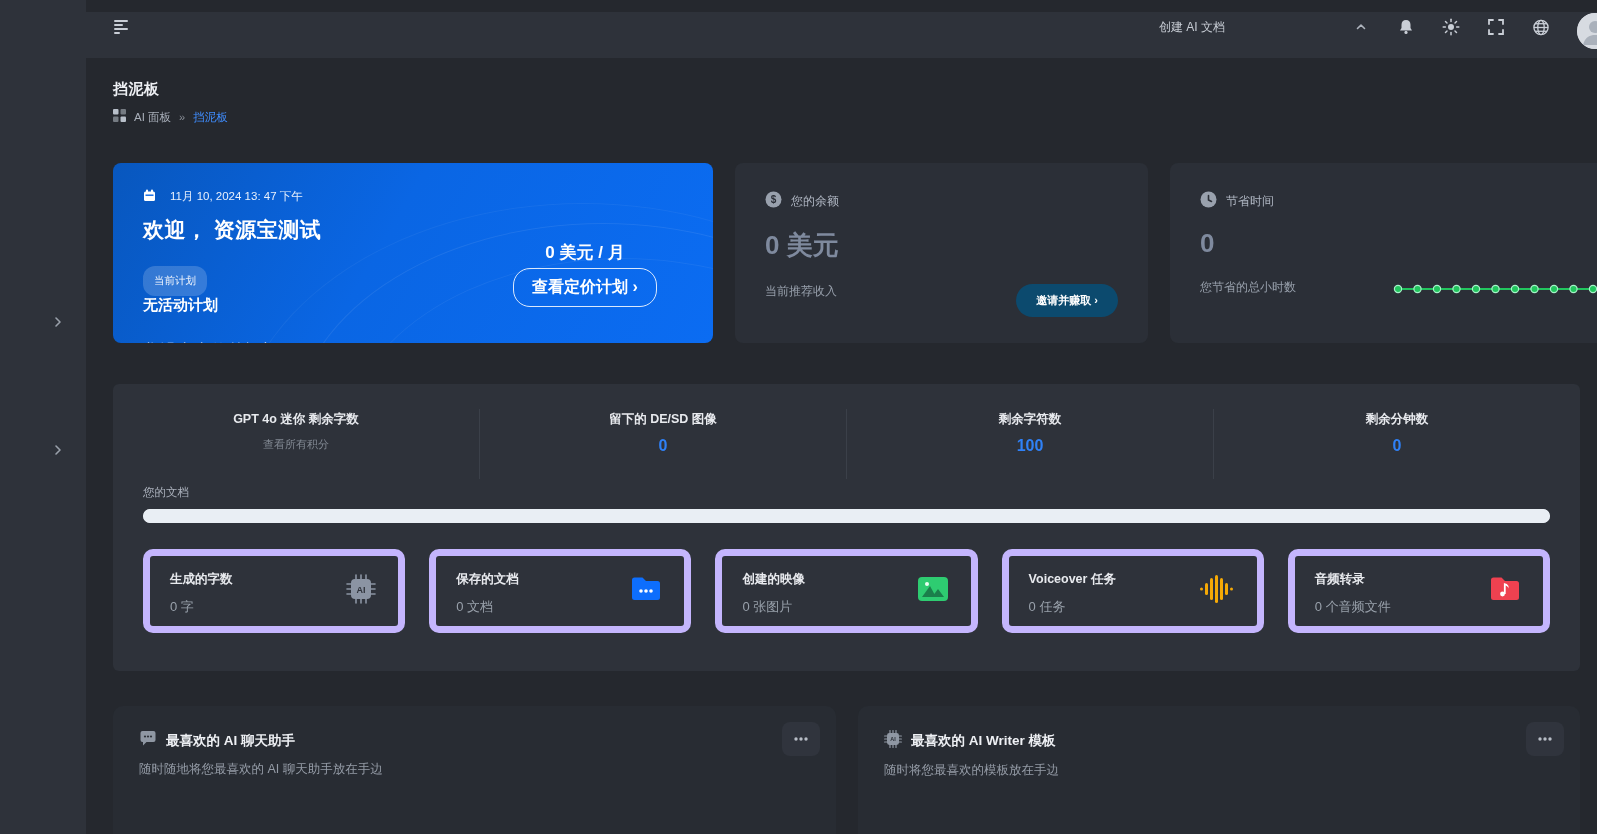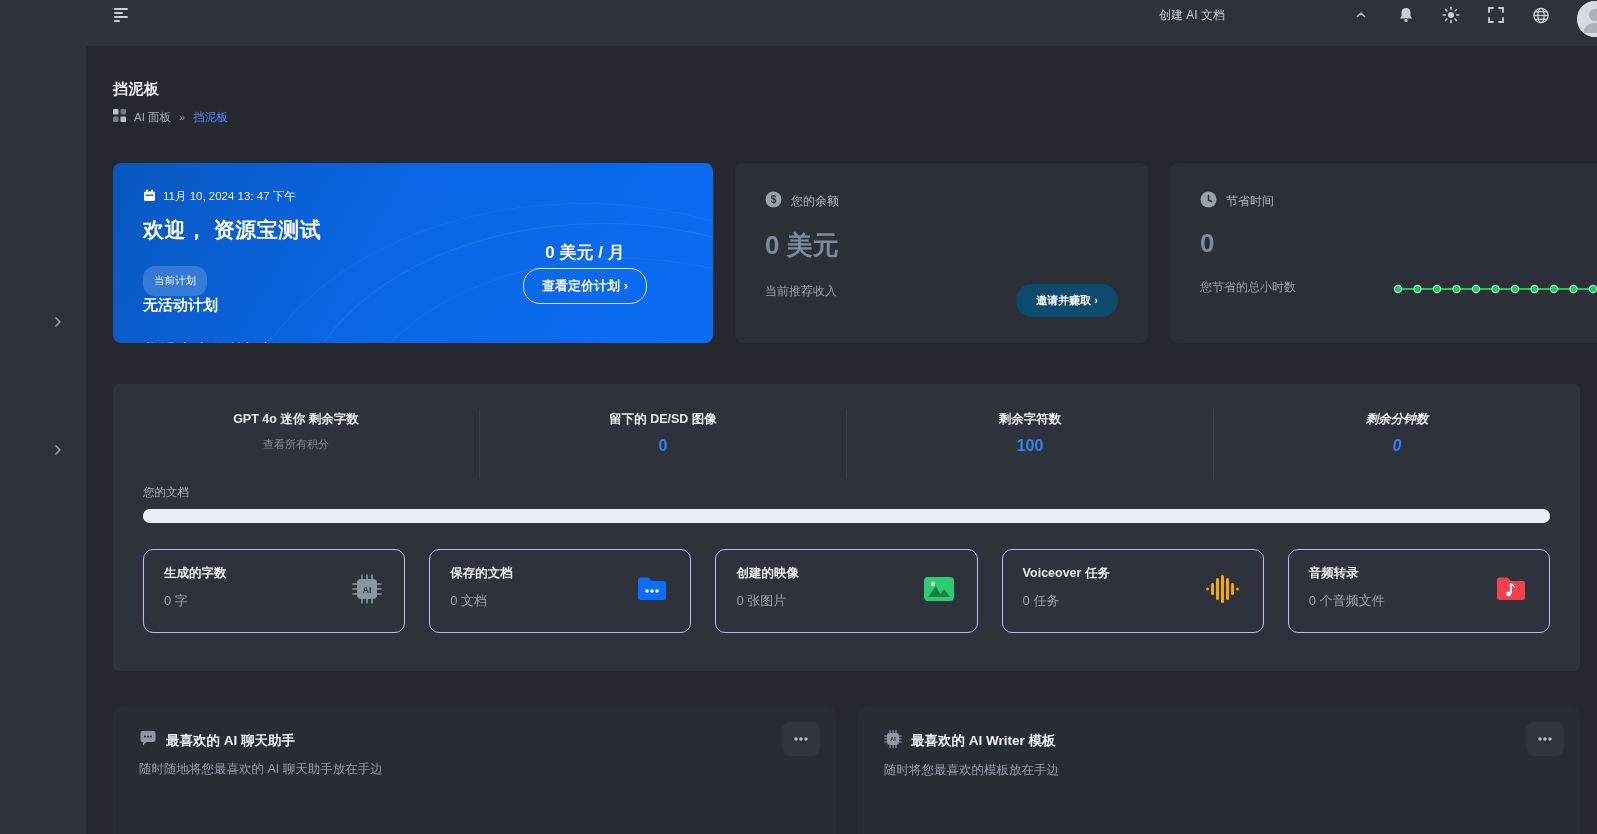--- a/index.html
+++ b/index.html
@@ -3,21 +3,21 @@
 <meta charset="utf-8">
 <style>
   * { margin:0; padding:0; box-sizing:border-box; }
   html,body { width:1597px; height:834px; overflow:hidden; background:#25282e;
               font-family:"Liberation Sans","DejaVu Sans",sans-serif; }
   .app { position:relative; width:1597px; height:834px; }
 
   
   .sidebar { position:absolute; left:0; top:0; width:86px; height:834px; background:#2e323a; }
   .side-chev { position:absolute; left:50px; width:16px; height:16px; cursor:pointer; }
-  .topbar { position:absolute; left:0; top:0; width:1597px; height:46px; background:#2e323a; }
+  .topbar { position:absolute; left:0; top:12px; width:1597px; height:46px; background:#2e323a; }
   .menu-btn { position:absolute; left:113px; top:7px; cursor:pointer; }
   .topbar-right { position:absolute; right:0; top:0; height:30px; display:flex; align-items:center; gap:27px; }
   .create-doc { color:#c7ccd4; font-size:12px; cursor:pointer; }
   .tb-icon { width:18px; height:18px; display:inline-flex; align-items:center; justify-content:center; cursor:pointer; }
   .caret { margin-left:100px; }
   .avatar { width:36px; height:36px; border-radius:50%; background:#d7dbe1; overflow:hidden;
             margin-right:-16px; position:relative; top:4px; cursor:pointer; flex:none; }
 
   
   .content { position:absolute; left:86px; top:46px; width:1511px; height:788px; padding:34px 0 0 27px; }
@@ -28,53 +28,53 @@
   .bc-current { color:#3f8cfd; font-size:11.5px; cursor:pointer; }
 
   
   .row1 { display:flex; gap:22px; }
   .welcome-card { position:relative; width:600px; height:180px; border-radius:8px; overflow:hidden;
                   background:linear-gradient(120deg,#0857be 0%,#0a66e4 45%,#0b6cf2 100%); padding:26px 30px; flex:none; }
   .wave { position:absolute; border:1px solid rgba(255,255,255,.08); border-radius:50%; pointer-events:none; }
   .w1 { width:620px; height:420px; left:180px; top:60px; }
   .w2 { width:560px; height:380px; left:230px; top:95px; border-color:rgba(255,255,255,.06); }
   .w3 { width:700px; height:500px; left:120px; top:40px; border-color:rgba(255,255,255,.05); }
-  .wc-date { display:flex; align-items:center; gap:7px; color:#e8f0fc; font-size:11.5px; }
+  .wc-date { display:flex; align-items:center; gap:14px; color:#e8f0fc; font-size:11.5px; }
   .wc-greeting { color:#fff; font-size:21px; font-weight:bold; margin-top:12px; letter-spacing:.5px; }
   .wc-badge { display:inline-block; background:rgba(255,255,255,.18); color:#f0f5fd; font-size:10.5px;
               padding:8px 11px; border-radius:12px; margin-top:22px; }
   .wc-plan { color:#fff; font-size:15px; font-weight:bold; margin-top:0; }
   .wc-note { color:#d5e4fa; font-size:17px; margin-top:24px; }
   .wc-right { position:absolute; right:38px; top:78px; width:180px; display:flex; flex-direction:column; align-items:center; gap:4px; }
   .wc-price { color:#fff; font-size:17px; font-weight:bold; }
-  .wc-cta { background:transparent; border:1px solid rgba(255,255,255,.85); color:#fff; font-size:13px; font-weight:bold;
+  .wc-cta { background:transparent; border:1px solid rgba(255,255,255,.85); color:#fff; font-size:16px; font-weight:bold;
             padding:8px 18px; border-radius:17px; cursor:pointer; font-family:inherit; }
 
   .stat-card { position:relative; width:413px; height:180px; border-radius:8px; background:#2b2f37; padding:28px 30px; flex:none; }
   .sc-head { display:flex; align-items:center; gap:9px; color:#b0b7c3; font-size:12px; }
   .sc-amount { color:#7f8a9e; font-size:26px; font-weight:bold; margin-top:17px; }
   .sc-note { color:#98a0ac; font-size:12px; margin-top:20px; }
   .sc-cta { position:absolute; right:30px; bottom:26px; background:#0c4a6e; border:none; color:#fff; font-size:11px;
             font-weight:bold; padding:9px 20px; border-radius:17px; cursor:pointer; font-family:inherit; }
   .time-card { width:470px; }
   .sparkline { position:absolute; left:223px; top:116px; }
 
   
   .panel { width:1467px; height:287px; background:#2e323a; border-radius:6px; margin-top:41px; padding:0 0 0 0; }
   .credits-row { display:flex; padding-top:25px; }
   .credit { flex:1; text-align:center; padding:2px 10px 24px; border-right:1px solid #3b4049; }
-  .credit:last-child { border-right:none;font-style:italic; }
+  .credit:last-child { border-right:none; }
   .credit-label { color:#e8eaee; font-size:12.5px; font-weight:bold; }
   .credit-value { color:#2f81f7; font-size:16px; font-weight:bold; margin-top:9px; }
   .credit-link { color:#828993; font-size:11px; margin-top:9px; cursor:pointer; }
   .docs-label { color:#aab0bb; font-size:11.5px; margin:6px 0 0 30px; }
   .progress-track { margin:9px 30px 0; height:14px; border-radius:7px; background:#e9eef4; overflow:hidden; }
   .progress-fill { height:100%; background:#e9eef4; border-radius:7px; }
   .usage-row { display:flex; gap:24px; margin:26px 30px 0; }
-  .usage-card { position:relative; flex:1; height:84px; border:1px solid #c4b5fd; border-radius:10px; padding:15px 20px; }
+  .usage-card { position:relative; flex:1; height:84px; border:7px solid #c4b5fd; border-radius:10px; padding:15px 20px; }
   .uc-title { color:#e8eaee; font-size:12.5px; font-weight:bold; }
   .uc-value { color:#99a1ab; font-size:13px; margin-top:10px; }
   .uc-icon { position:absolute; right:22px; top:50%; transform:translateY(-50%); }
 
   
   .fav-row { display:flex; gap:22px; margin-top:35px; }
   .fav-card { position:relative; width:723px; height:200px; background:#282c33; border-radius:10px; padding:24px 26px; flex:none; }
   .fav-head { display:flex; align-items:center; gap:9px; }
   .fav-title { color:#eef0f4; font-size:13.5px; font-weight:bold; }
   .fav-sub { color:#959ca7; font-size:12.5px; margin-top:10px; }

